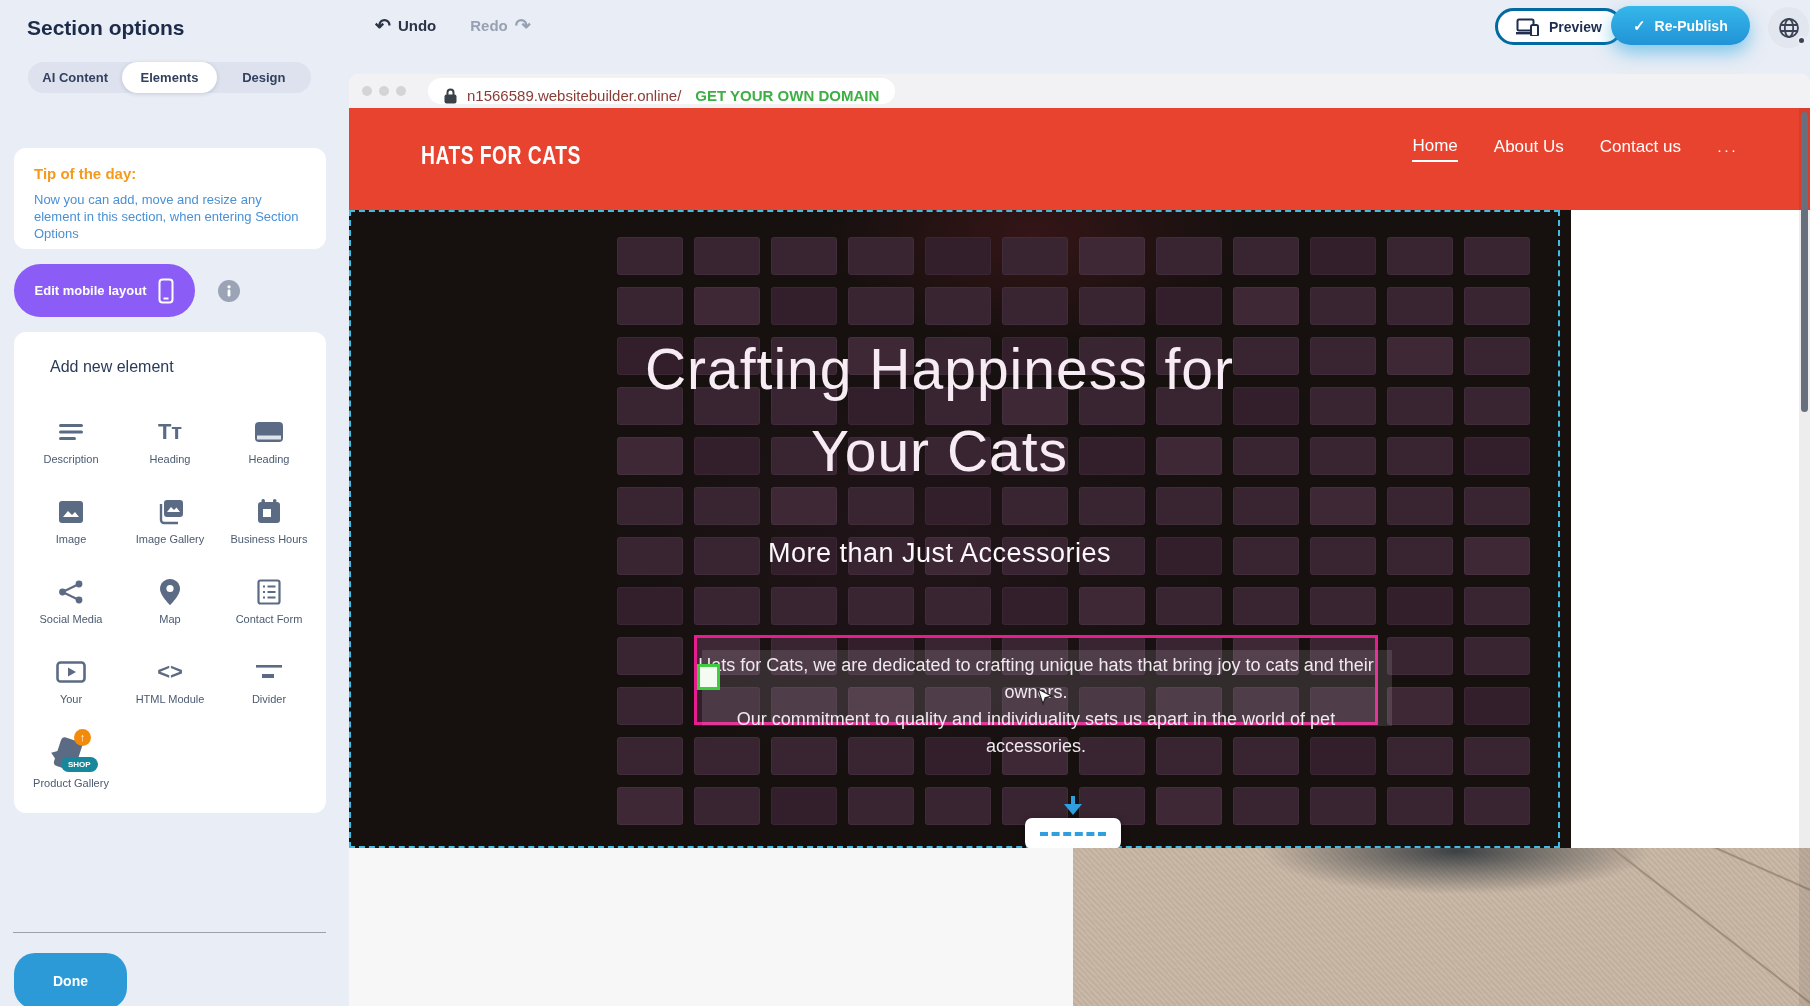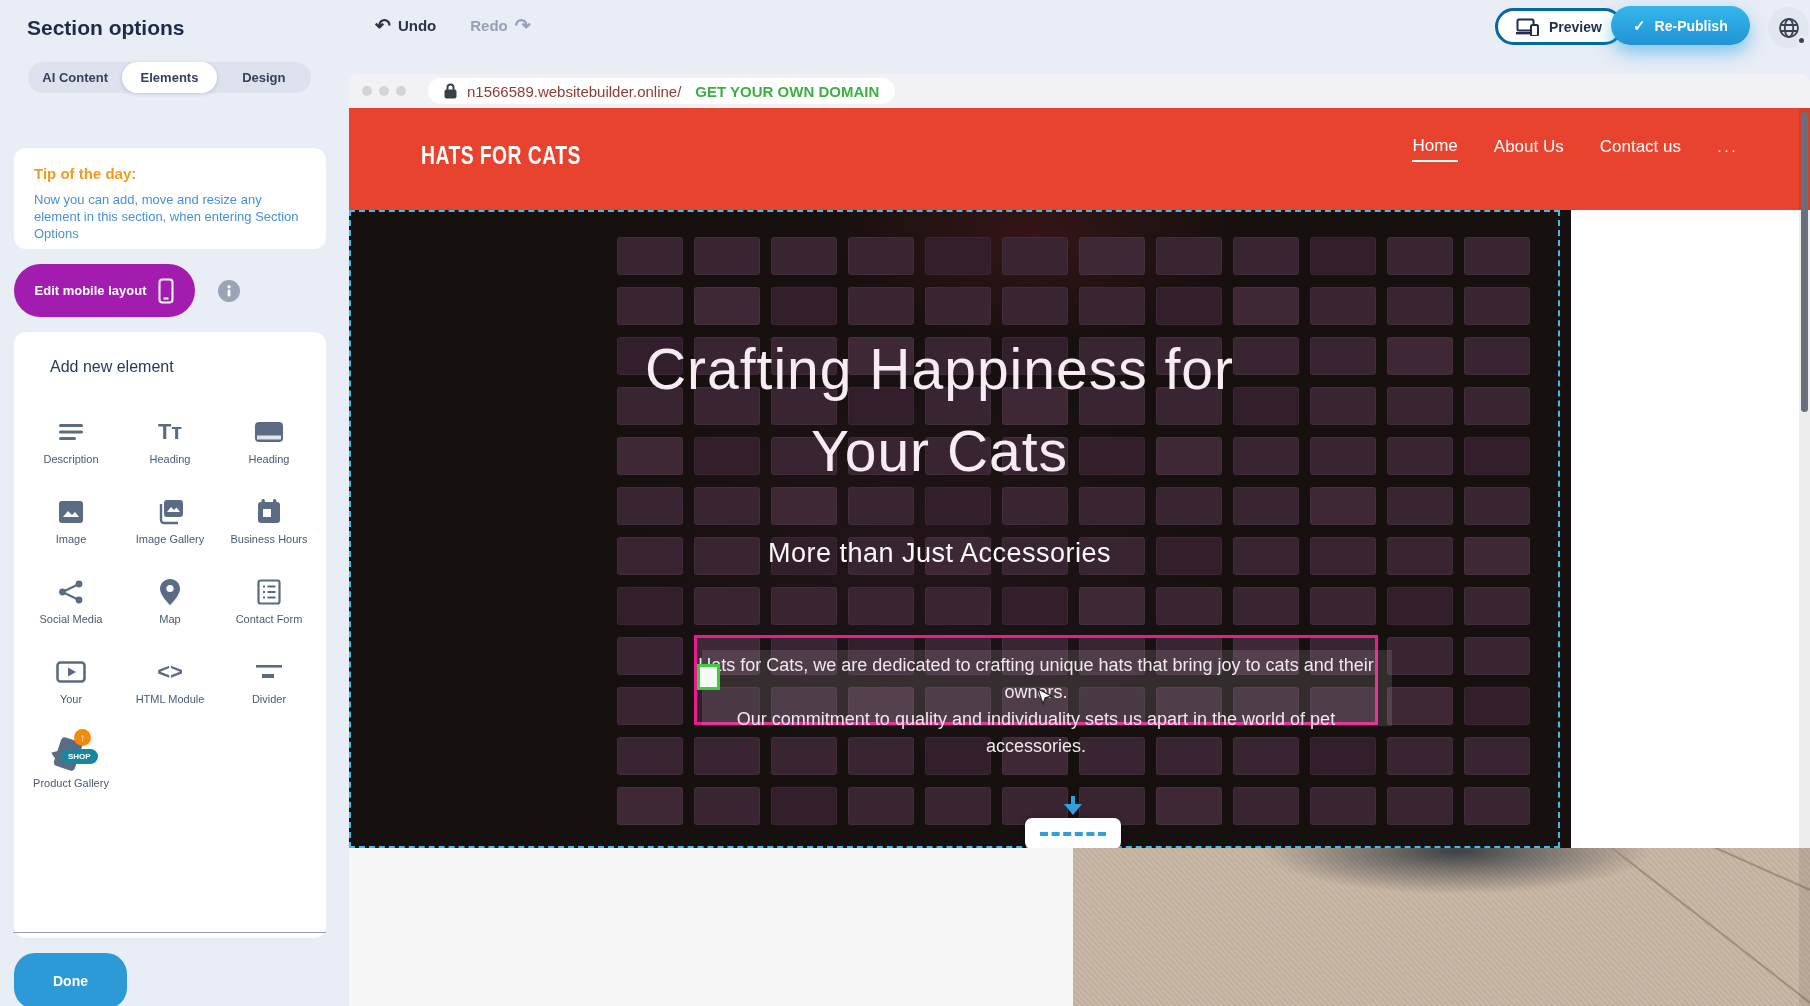--- a/index.html
+++ b/index.html
@@ -24,47 +24,47 @@
 
   
   #left-panel { position:absolute; left:14px; top:0; width:312px; height:1006px; }
   .panel-title { position:absolute; top:16px; left:13px; font-size:21px; font-weight:700; color:#1c2b4a; }
   .tabs { position:absolute; top:62px; left:14px; width:283px; height:31px; background:#dde2ee; border-radius:17px; display:flex; }
   .tab { flex:1; display:flex; align-items:center; justify-content:center; font-size:13px; font-weight:700; color:#33415e; cursor:pointer; border-radius:17px; }
   .tab.active { background:#fff; box-shadow:0 1px 4px rgba(30,45,80,.18); }
   .tip-card { position:absolute; top:148px; left:0; width:312px; height:101px; background:#fff; border-radius:12px; padding:17px 20px; }
   .tip-title { font-size:15px; font-weight:700; color:#f59a1d; }
   .tip-body { margin-top:9px; font-size:13px; line-height:17px; color:#4a90d4; }
-  .edit-mobile-btn { position:absolute; top:264px; left:0; width:181px; height:53px; border:none; border-radius:27px; background:#a21caf;
+  .edit-mobile-btn { position:absolute; top:264px; left:0; width:181px; height:53px; border:none; border-radius:27px; background:#8b5cf6;
     color:#fff; font-size:13px; font-weight:700; display:flex; align-items:center; justify-content:center; gap:12px; cursor:pointer; }
   .info-btn { position:absolute; top:280px; left:204px; width:22px; height:22px; border-radius:50%; background:#9aa4b6; cursor:pointer;
     display:flex; align-items:center; justify-content:center; }
-  .add-card { position:absolute; top:332px; left:0; width:312px; height:606px; background:#fff; border-radius:12px; }
+  .add-card { position:absolute; top:332px; left:0; width:312px; height:481px; background:#fff; border-radius:12px; }
   .add-title { position:absolute; top:26px; left:36px; font-size:16px; color:#2a3a5a; }
   .el-grid { position:absolute; top:62px; left:10px; width:292px; display:grid; grid-template-columns:repeat(3,94px); grid-auto-rows:80px; justify-content:space-between; }
   .el-item { display:flex; flex-direction:column; align-items:center; justify-content:center; padding-top:14px; cursor:pointer; color:#5c6b84; }
   .el-item .ic { height:30px; display:flex; align-items:center; justify-content:center; }
   .el-label { margin-top:6px; font-size:11px; line-height:13px; color:#4a5a70; text-align:center; }
   .glyph-ic { font-size:22px; font-weight:700; color:#5c6b84; line-height:1; }
   .pg-wrap { position:relative; width:40px; height:34px; }
   .pg-phone { position:absolute; left:6px; top:4px; width:22px; height:30px; background:#5c6b84; border-radius:4px; transform:rotate(18deg); }
   .pg-tri { position:absolute; left:0; top:14px; width:0; height:0; border-left:7px solid #5c6b84; border-top:5px solid transparent; border-bottom:5px solid transparent; transform:rotate(200deg); }
-  .pg-shop { position:absolute; left:10px; top:14px; background:#17889c; color:#fff; font-size:8px; font-weight:700; padding:3px 7px; border-radius:9px; }
+  .pg-shop { position:absolute; left:10px; top:22px; background:#17889c; color:#fff; font-size:8px; font-weight:700; padding:3px 7px; border-radius:9px; }
   .pg-up { position:absolute; right:0; top:-6px; width:17px; height:17px; border-radius:50%; background:#f28b0c; color:#fff; font-size:11px; font-weight:700;
     display:flex; align-items:center; justify-content:center; }
   .panel-divider { position:absolute; top:932px; left:-1px; width:313px; height:1px; background:#9aa0ac; }
   .done-btn { position:absolute; top:953px; left:0; width:113px; height:56px; border:none; border-radius:21px; background:#2d9ad8;
     color:#fff; font-size:14px; font-weight:700; cursor:pointer;text-align:center; }
 
   
   #canvas { position:absolute; left:349px; top:74px; width:1461px; height:932px; background:#fff; border-radius:10px 10px 0 0; overflow:hidden; }
   #browser-bar { position:absolute; top:0; left:0; right:0; height:34px; background:#f2f2f4; display:flex; align-items:center; }
   .traffic { display:flex; gap:7px; margin-left:13px; }
   .traffic span { width:10px; height:10px; border-radius:50%; background:#d4d4d6; }
-  .url-pill { margin-left:22px; height:26px; background:#fff; border-radius:13px; display:flex; align-items:center; padding:0 16px; gap:10px; }
+  .url-pill { margin-left:22px; height:26px; background:#fff; border-radius:13px; display:flex; align-items:flex-end; padding:0 16px; gap:10px; }
   .url-text { font-size:15px; color:#8b3d35; }
   .domain-link { font-size:15px; font-weight:700; color:#3cb043; margin-left:4px; cursor:pointer; }
 
   
   #site-header { position:absolute; top:34px; left:0; width:1461px; height:102px; background:#e8432f; }
   .logo { position:absolute; left:72px; top:36px; color:#fff; font-size:21px; font-weight:800; letter-spacing:.5px; transform:scale(.92,1.2); transform-origin:left center; }
   .nav { position:absolute; right:72px; top:28px; display:flex; gap:36px; align-items:center; color:#fff; font-size:17px; }
   .nav-item { cursor:pointer; padding-bottom:4px; }
   .nav-item.active { border-bottom:2px solid #fff; }
   .nav-more { font-size:15px; letter-spacing:2px; cursor:pointer; }

